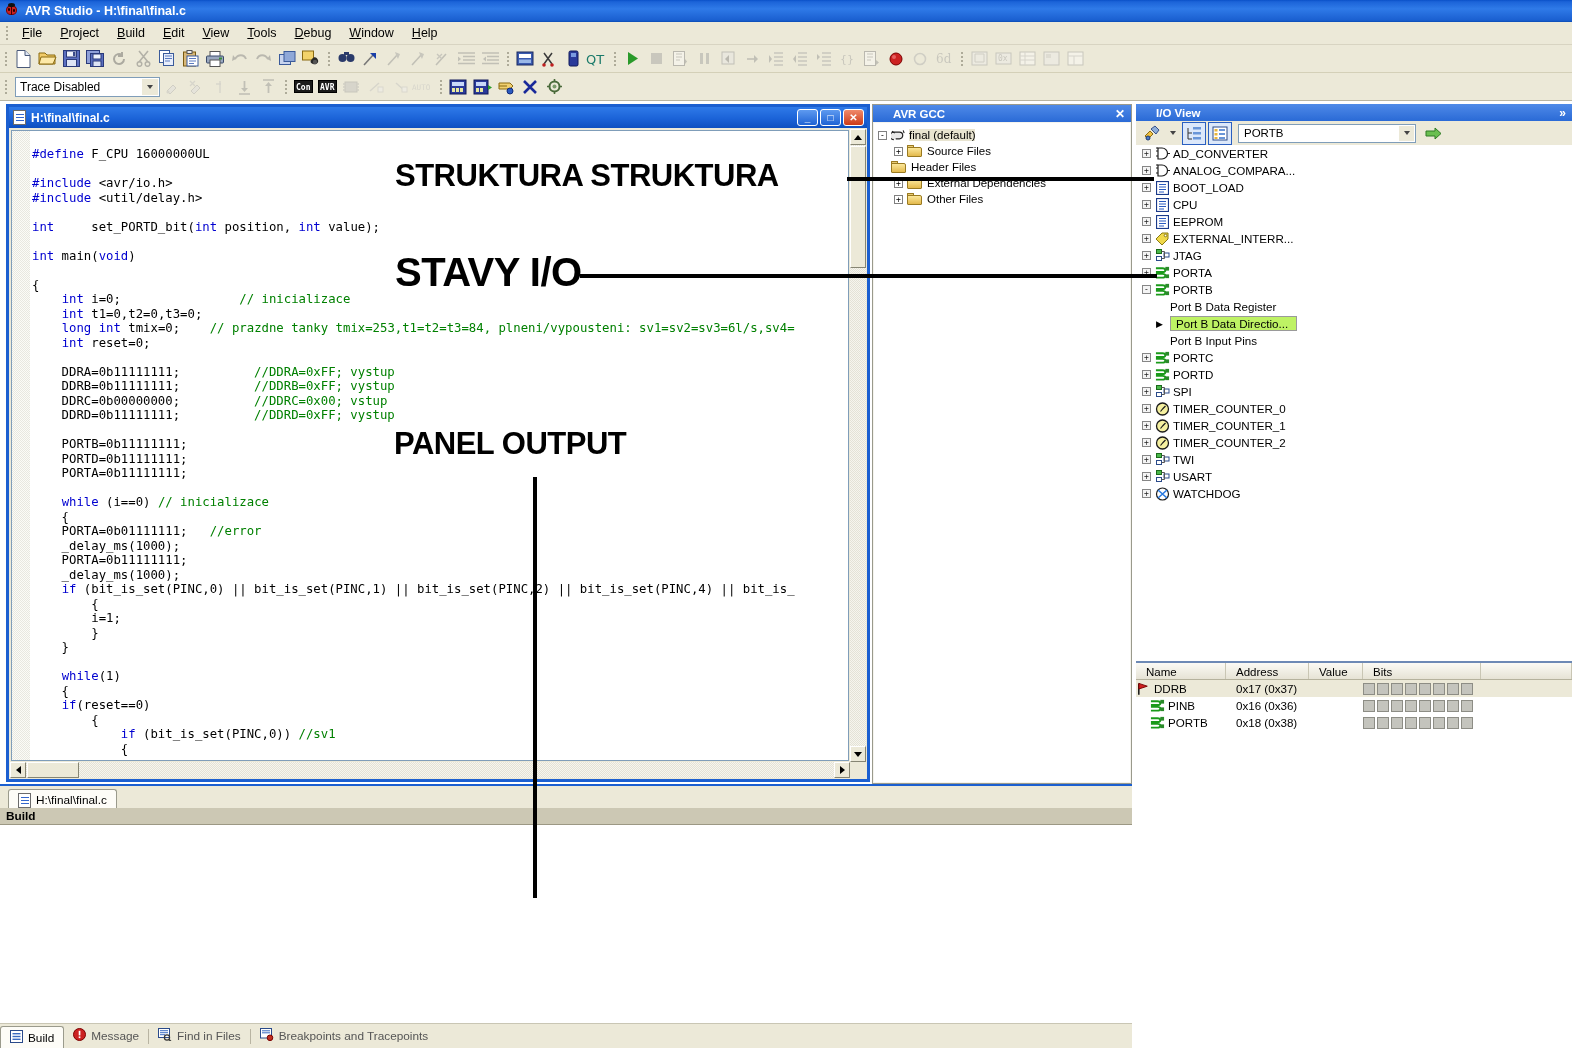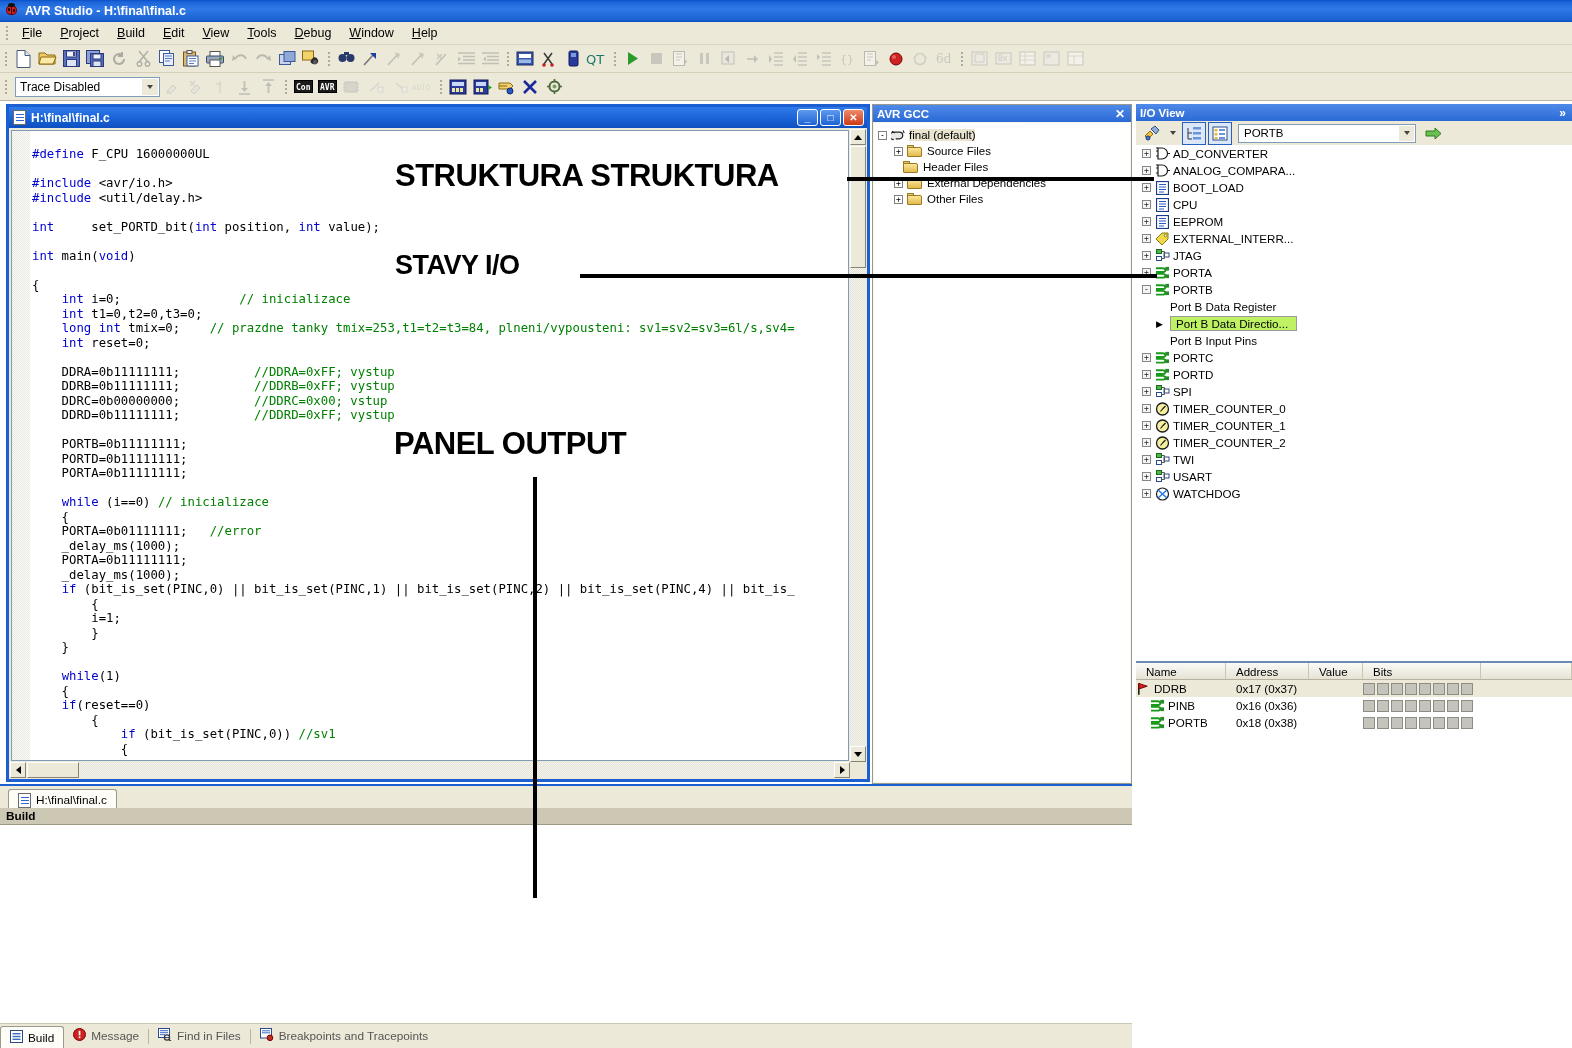--- a/index.html
+++ b/index.html
@@ -106,21 +106,21 @@
   .tri{width:0;height:0;}
   .tri.up{border-left:4px solid transparent;border-right:4px solid transparent;border-bottom:5px solid #000;}
   .tri.dn{border-left:4px solid transparent;border-right:4px solid transparent;border-top:5px solid #000;}
   .tri.lf{border-top:4px solid transparent;border-bottom:4px solid transparent;border-right:5px solid #000;}
   .tri.rt{border-top:4px solid transparent;border-bottom:4px solid transparent;border-left:5px solid #000;}
   .corner{position:absolute;right:1px;bottom:1px;width:16px;height:16px;background:#ece9d8;}
 
   
   #gccpanel{position:absolute;left:872px;top:0px;width:260px;height:680px;background:#f5f4ee;border:1px solid #9a9a8c;}
   .panel-cap{height:17px;background:linear-gradient(180deg,#4f8ae8,#2a6ad6);color:#fff;font-weight:bold;font-size:11.5px;
-    display:flex;align-items:center;padding-left:4px;}
+    display:flex;align-items:center;padding-left:20px;}
   .panel-cap .x{margin-left:auto;padding-right:6px;font-size:12px;font-weight:bold;}
   .treearea{position:absolute;left:1px;right:1px;top:18px;bottom:1px;background:#fff;padding-top:4px;}
   .trow{display:flex;align-items:center;height:16px;font-size:11.5px;padding-left:6px;}
   .expander{width:9px;height:9px;border:1px solid #808080;background:#fff;font-size:8px;line-height:7px;
     text-align:center;color:#000;margin-right:4px;font-family:"DejaVu Sans Mono",monospace;}
   .exp-spacer{width:13px;}
   .folder{width:16px;height:13px;margin-right:4px;position:relative;}
   .folder .f1{position:absolute;left:0;top:2px;width:15px;height:10px;background:linear-gradient(180deg,#fbe79a,#e3b94c);border:1px solid #9a7a20;border-radius:1px 2px 1px 1px;}
   .folder .f2{position:absolute;left:0;top:0px;width:7px;height:4px;background:#e8cb74;border:1px solid #9a7a20;border-bottom:none;border-radius:1px 1px 0 0;}
   .sel-lbl{background:#e8e4d0;}
@@ -744,21 +744,21 @@
           <span class="sel-lbl">final (default)</span>
         </div>
         <div class="trow" style="padding-left:20px">
           <span class="expander">+</span>
           <span class="folder">
             <span class="f2"></span>
             <span class="f1"></span>
           </span>
           <span class="">Source Files</span>
         </div>
-        <div class="trow" style="padding-left:16px">
+        <div class="trow" style="padding-left:4px">
           <span class="exp-spacer"></span>
           <span class="folder">
             <span class="f2"></span>
             <span class="f1"></span>
           </span>
           <span class="">Header Files</span>
         </div>
         <div class="trow" style="padding-left:20px">
           <span class="expander">+</span>
           <span class="folder">
@@ -1189,17 +1189,17 @@
         <span>Breakpoints and Tracepoints</span>
       </div>
     </div>
   </div>
 
 </div>
 
 <div class="anno" id="anno1" style="left:395px;top:158px;font-size:31px;">STRUKTURA STRUKTURA</div>
 <div class="annoline" style="left:847px;top:177px;width:307px;height:4px;"></div>
 
-<div class="anno" id="anno2" style="left:395px;top:250px;font-size:27px;">STAVY I/O</div>
+<div class="anno" id="anno2" style="left:395px;top:250px;font-size:40px;">STAVY I/O</div>
 <div class="annoline" style="left:580px;top:274px;width:577px;height:4px;"></div>
 
 <div class="anno" id="anno3" style="left:394px;top:426px;font-size:31px;">PANEL OUTPUT</div>
 <div class="annoline" style="left:533px;top:477px;width:4px;height:421px;"></div>
 
 </body></html>

